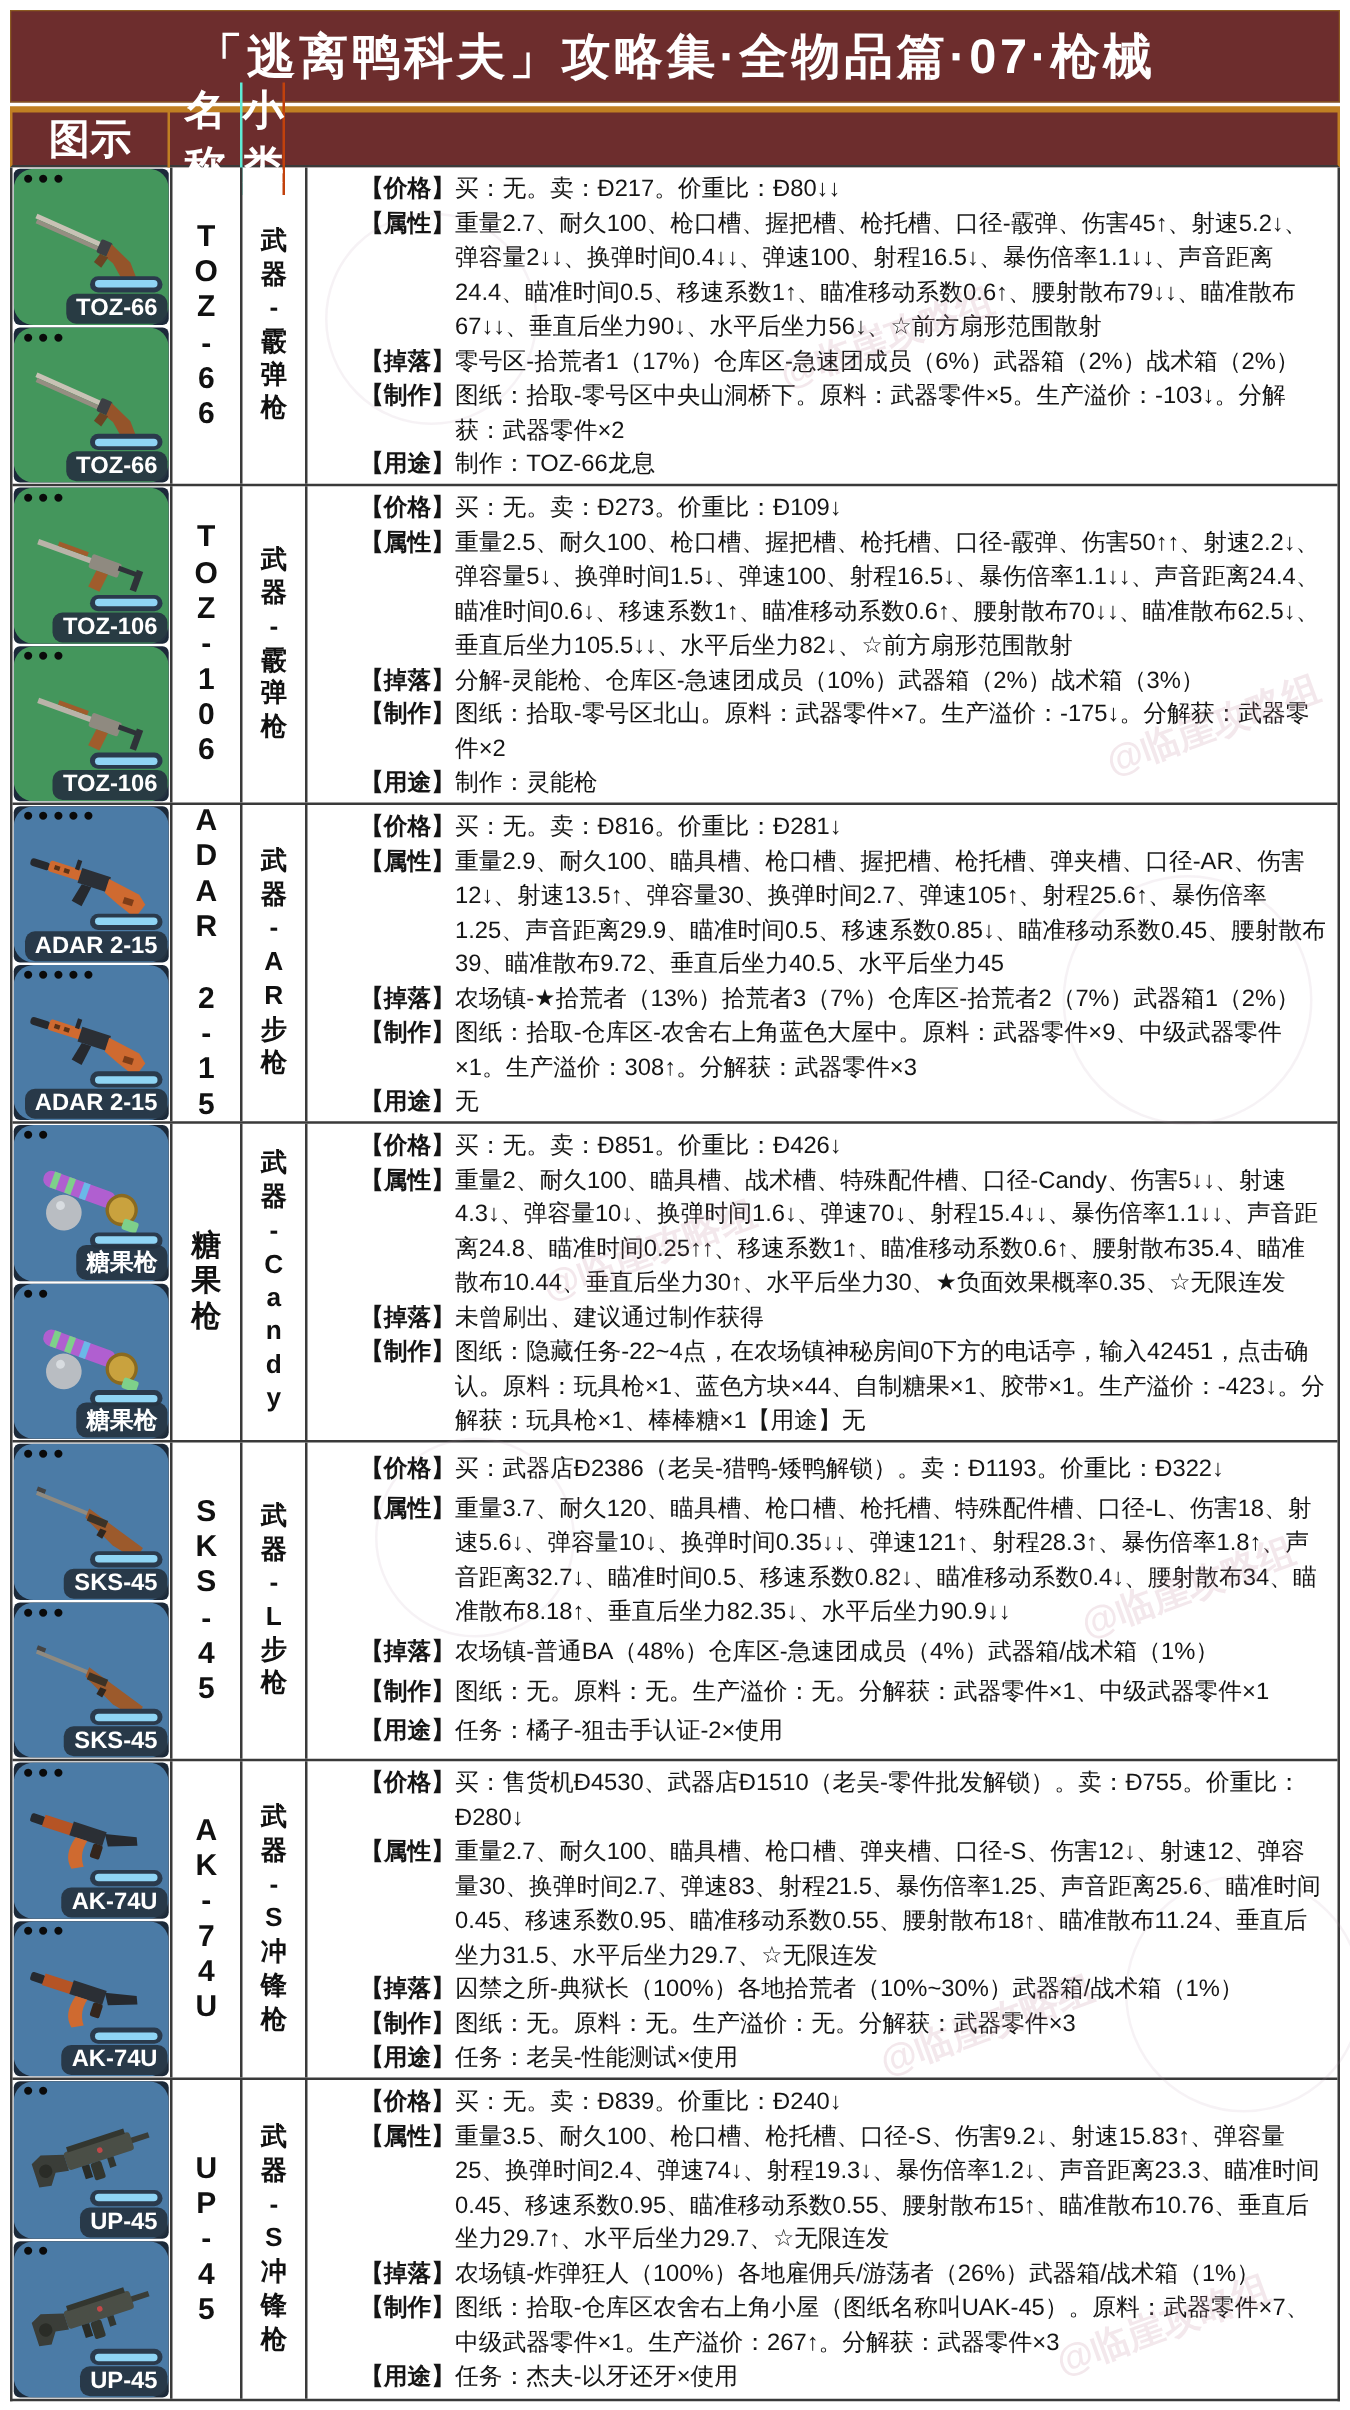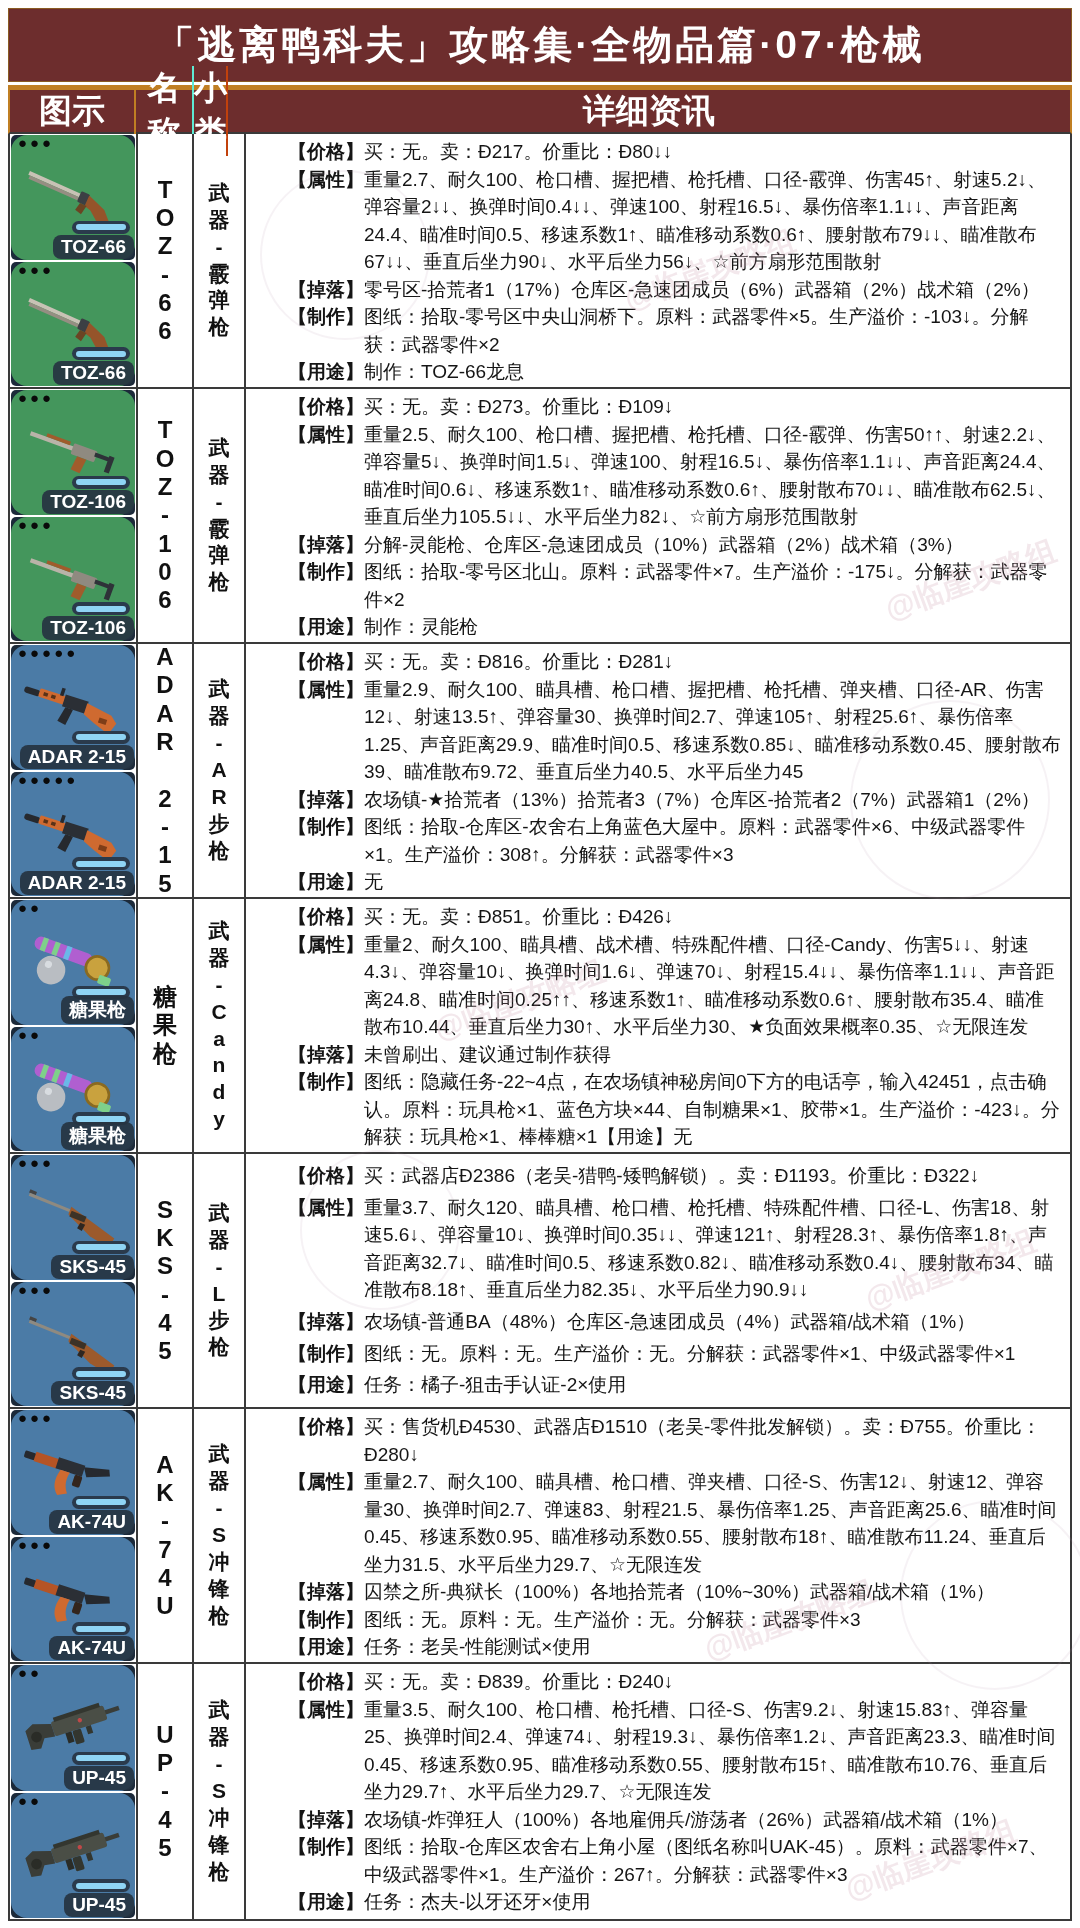--- a/index.html
+++ b/index.html
@@ -91,21 +91,20 @@
   <span class="wmc c3"></span>
   <span class="wmc c4"></span>
 
   <div class="sheet">
     <div class="title-band">「逃离鸭科夫」攻略集·全物品篇·07·枪械</div>
     <div class="gold-line"></div>
     <div class="col-header">
       <div class="h-img">图示</div>
       <div class="h-name">名称</div>
       <div class="h-sub">小类</div>
-      <div class="h-det">详细资讯</div>
     </div>
     <div id="table-body">
   <div class="row">
     <div class="img-cell">
       <div class="card">
         <div class="card-face" style="background: rgb(68, 150, 92);">
           <span class="weapon-art">
                   <svg viewBox="0 0 120 110">
                     <g transform="rotate(24 60 55)">
                       <rect x="4" y="48" width="70" height="4.5" fill="#c8c2b5"></rect>
@@ -340,21 +339,21 @@
             <div class="detail-line">
         <span class="d-label">【属性】</span>
         <span class="d-text">重量2.9、耐久100、瞄具槽、枪口槽、握把槽、枪托槽、弹夹槽、口径-AR、伤害12↓、射速13.5↑、弹容量30、换弹时间2.7、弹速105↑、射程25.6↑、暴伤倍率1.25、声音距离29.9、瞄准时间0.5、移速系数0.85↓、瞄准移动系数0.45、腰射散布39、瞄准散布9.72、垂直后坐力40.5、水平后坐力45</span>
       </div>
             <div class="detail-line">
         <span class="d-label">【掉落】</span>
         <span class="d-text">农场镇-★拾荒者（13%）拾荒者3（7%）仓库区-拾荒者2（7%）武器箱1（2%）</span>
       </div>
             <div class="detail-line">
         <span class="d-label">【制作】</span>
-        <span class="d-text">图纸：拾取-仓库区-农舍右上角蓝色大屋中。原料：武器零件×6、中级武器零件×1。生产溢价：308↑。分解获：武器零件×3</span>
+        <span class="d-text">图纸：拾取-仓库区-农舍右上角蓝色大屋中。原料：武器零件×9、中级武器零件×1。生产溢价：308↑。分解获：武器零件×3</span>
       </div>
             <div class="detail-line">
         <span class="d-label">【用途】</span>
         <span class="d-text">无</span>
       </div>
           </div>
   </div>
 
   <div class="row">
     <div class="img-cell">

